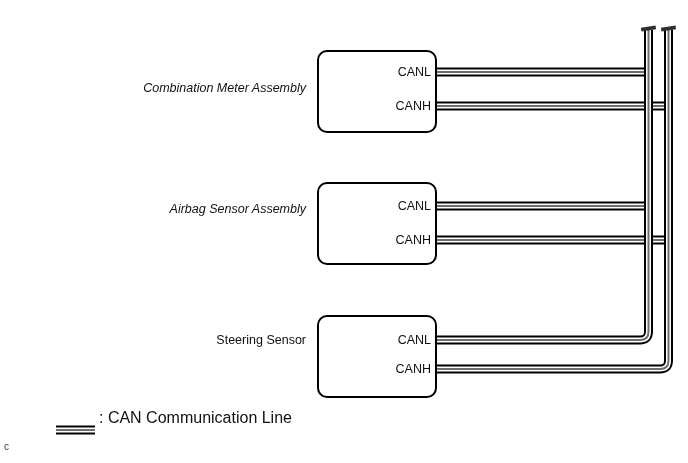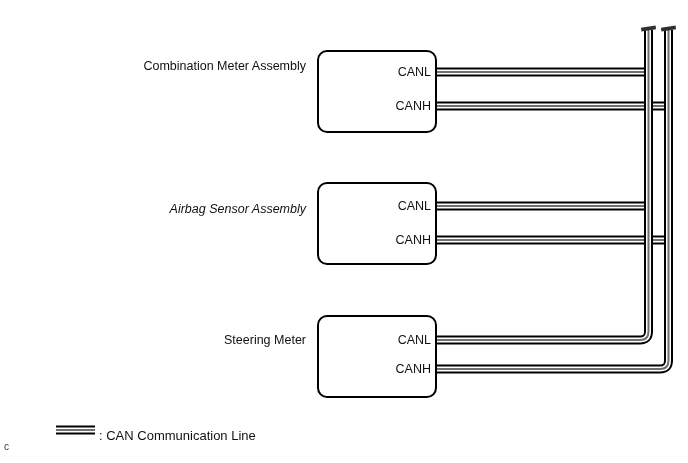--- a/index.html
+++ b/index.html
@@ -46,31 +46,31 @@
   .node-label {
     position: absolute;
     left: 0;
     width: 306px;
     text-align: right;
     height: 16px;
     line-height: 16px;
     font-size: 12.5px;
     white-space: nowrap;
   }
-  .label-1 { top: 58px; }
+  .label-1 { top: 80px; font-style: italic; }
   .label-2 { top: 201px; font-style: italic; }
   .label-3 { top: 332px; }
 
   .legend-text {
     position: absolute;
     left: 99px;
-    top: 428px;
+    top: 410px;
     height: 16px;
     line-height: 16px;
-    font-size: 13px;
+    font-size: 16px;
     white-space: nowrap;
   }
   .corner-mark {
     position: absolute;
     left: 4px;
     top: 441px;
     font-size: 10px;
     line-height: 12px;
     color: #3c3c3c;
   }
@@ -127,21 +127,21 @@
 
     <g class="canline">
       <use href="#w-legend" class="k"></use>
         <use href="#w-legend" class="w"></use>
         <use href="#w-legend" class="m"></use>
     </g>
   </svg>
 
   <div class="node-label label-1">Combination Meter Assembly</div>
   <div class="node-label label-2">Airbag Sensor Assembly</div>
-  <div class="node-label label-3">Steering Meter</div>
+  <div class="node-label label-3">Steering Sensor</div>
 
   <div class="node-box box-1">
     <span class="pin" style="top:12px">CANL</span>
     <span class="pin" style="top:46px">CANH</span>
   </div>
 
   <div class="node-box box-2">
     <span class="pin" style="top:14px">CANL</span>
     <span class="pin" style="top:48px">CANH</span>
   </div>

